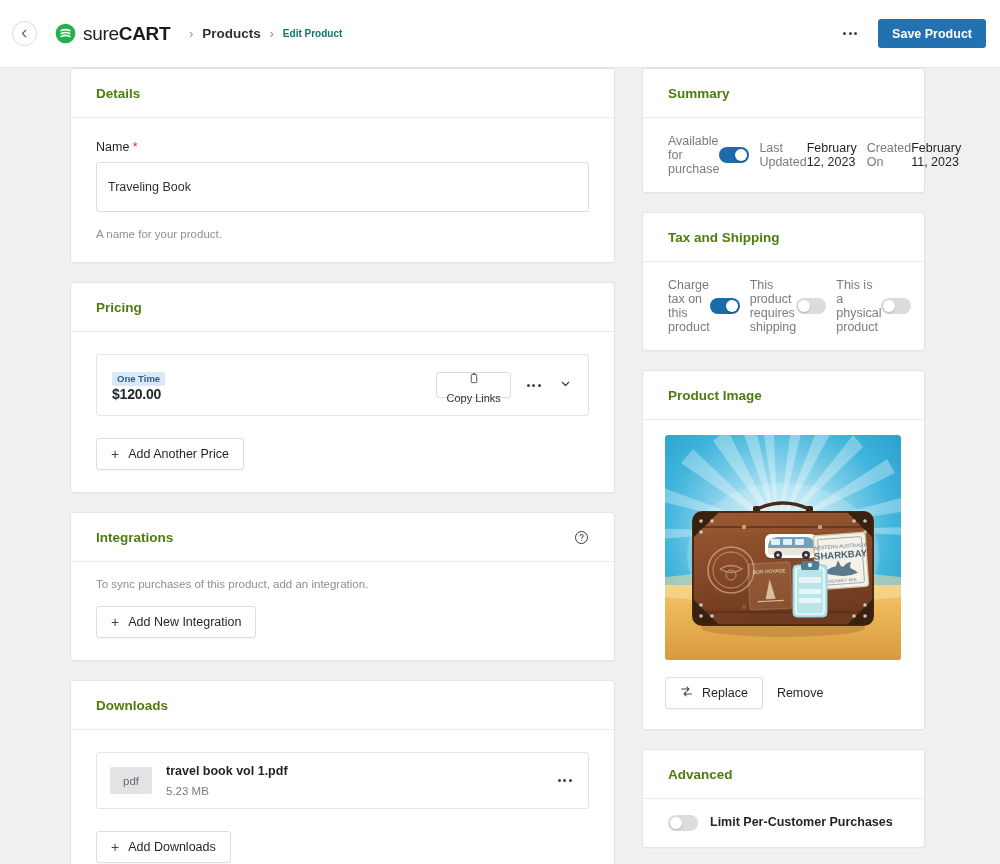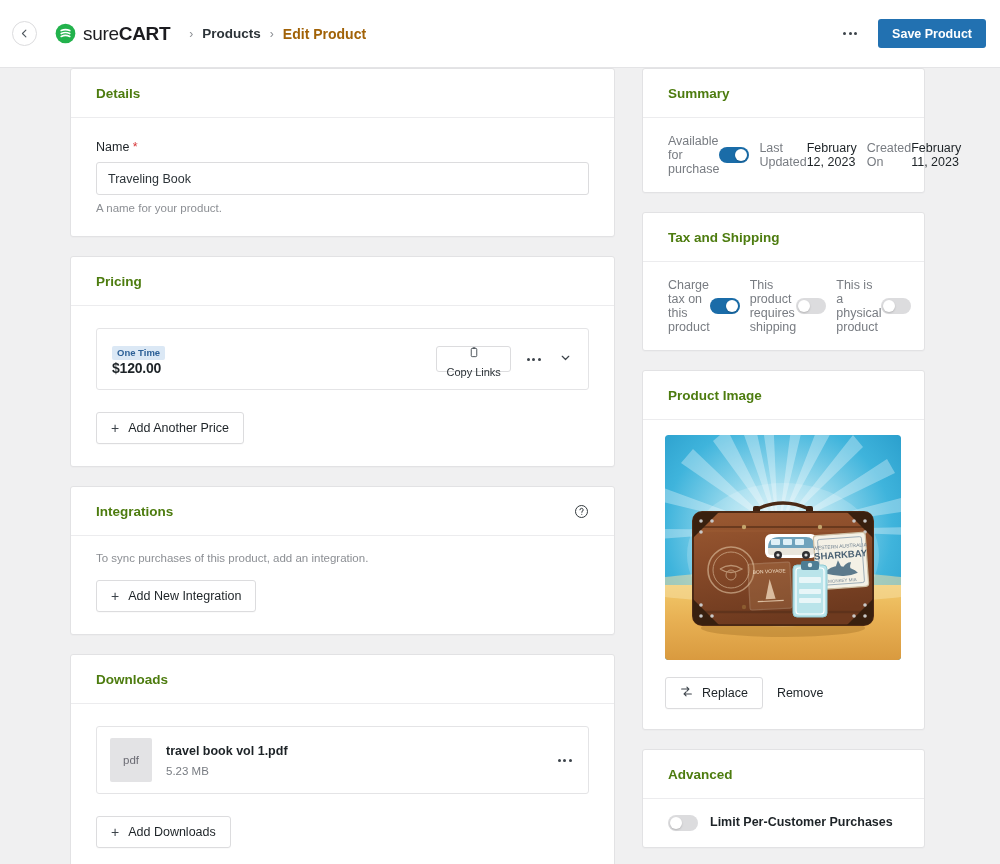--- a/index.html
+++ b/index.html
@@ -33,21 +33,21 @@
     display: flex; align-items: baseline;
   }
   .brand-text .light { font-weight: 400; }
   .brand-text .bold { font-weight: 700; }
   .crumb-sep {
     color: #8c8f94; font-size: 12px; margin: 0 9px;
     display: inline-block; user-select: none;
   }
   .crumbs { display: flex; align-items: center; margin-left: 10px; }
   .crumb-link { font-size: 13.5px; color: #2c3338; font-weight: 600; text-decoration: none; cursor: pointer; }
-  .crumb-current { font-size: 14px; color: #a16207; font-weight: 600; }
+  .crumb-current { font-size: 10px; color: #0f766e; font-weight: 600; }
   .topbar-right { margin-left: auto; display: flex; align-items: center; gap: 14px; }
   .dots-btn {
     color: #50575e; font-size: 15px; letter-spacing: 1px;
     padding: 2px 6px; cursor: pointer; line-height: 1;
     display: flex; align-items: center;
   }
   .dots-btn span { display:inline-block; width:3px; height:3px; border-radius:50%; background:#3c434a; margin:0 1.2px; }
   .save-btn {
     background: #2271b1; color: #fff; border: none;
     font-size: 12.5px; font-weight: 600;
@@ -85,26 +85,26 @@
     padding: 0 25px 22px 25px;
   }
 
   
   .field-label {
     font-size: 12.5px; color: #1d2327; font-weight: 400;
     display: block; margin-bottom: 8px;
   }
   .req { color: #d63638; }
   .text-input {
-    width: 100%; height: 33px;
+    width: 100%; height: 50px;
     border: 1px solid #dcdcde; border-radius: 3px;
     padding: 0 11px; font-size: 12.5px; color: #2c3338;
     font-family: inherit; background: #fff; outline: none;
   }
-  .help-text { font-size: 11.5px; color: #8c8f94; margin-top: 7px; }
+  .help-text { font-size: 11.5px; color: #8c8f94; margin-top: 16px; }
 
   
   .price-row {
     border: 1px solid #e4e4e6; border-radius: 3px;
     padding: 13px 14px 13px 15px;
     display: flex; align-items: center; justify-content: space-between;
     background: #fff;
   }
   .badge {
     display: inline-block; background: #dbe8f5; color: #2b5f96;
@@ -140,21 +140,21 @@
   .muted-body { font-size: 11.5px; color: #8c8f94; }
 
   .help-circle { color: #2c3338; display: flex; align-items: center; cursor: pointer; }
 
   
   .dl-row {
     border: 1px solid #e4e4e6; border-radius: 3px;
     padding: 11px 13px; display: flex; align-items: center; gap: 14px;
   }
   .pdf-thumb {
-    width: 42px; height: 44px; background: #e3e3e5; border-radius: 2px;
+    width: 42px; height: 27px; background: #e3e3e5; border-radius: 2px;
     display: flex; align-items: center; justify-content: center;
     font-size: 11.5px; color: #6b6b73; flex: 0 0 auto;
   }
   .dl-name { font-size: 12.5px; font-weight: 700; color: #1d2327; }
   .dl-size { font-size: 11.5px; color: #787c82; margin-top: 7px; }
   .dl-spacer { margin-left: auto; }
 
   
   .kv-list { display: flex; flex-direction: row; gap: 10px; }
   .kv-row { display: flex; align-items: center; justify-content: space-between; min-height: 18px; }

